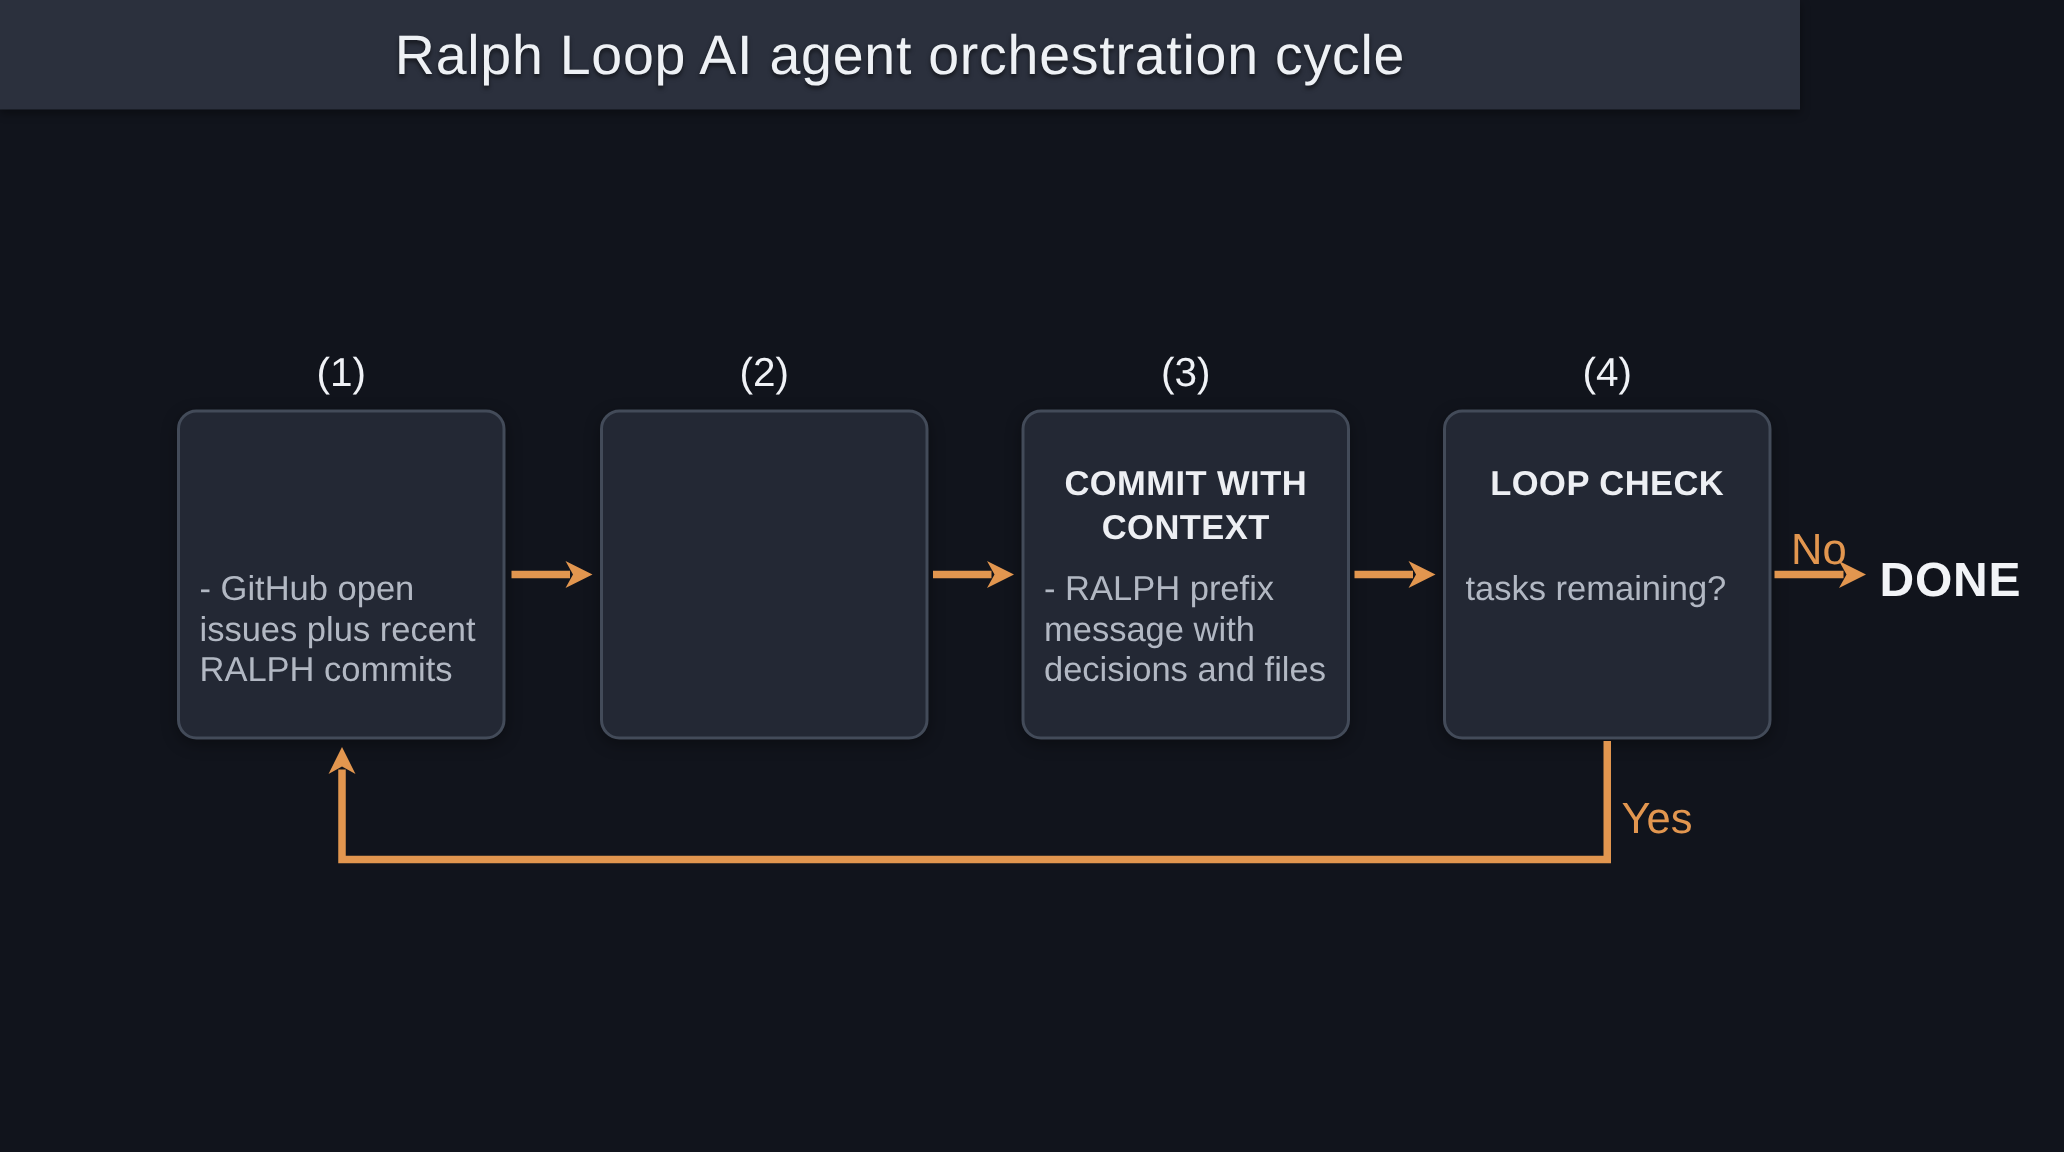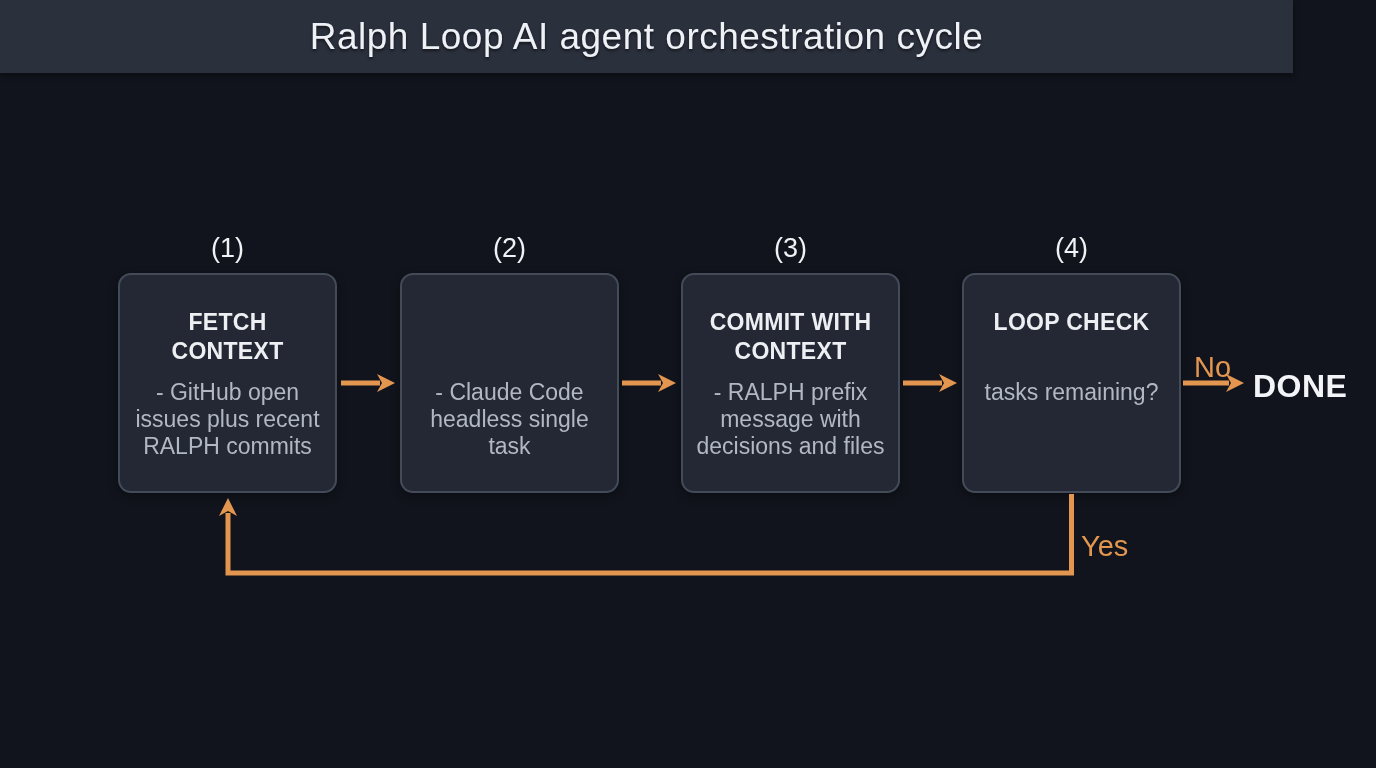--- a/index.html
+++ b/index.html
@@ -15,21 +15,21 @@
     width: 1376px; height: 768px;
     background: var(--background);
     font-family: "Liberation Sans", sans-serif;
     overflow: hidden;
   }
   .stage { position: relative; width: 1376px; height: 768px; }
 
   
   .header {
     position: absolute; top: 0; left: 0;
-    width: 1293px; height: 73px;
+    width: 1200px; height: 73px;
     background: var(--header-bar);
     display: flex; align-items: center; justify-content: center;
     box-shadow: 0 2px 6px rgba(0,0,0,0.4);
   }
   .header-title {
     margin: 0;
     font-size: 37px; font-weight: 400;
     color: #eef1f5; letter-spacing: 0.5px;
     text-shadow: 0 2px 3px rgba(0,0,0,0.55);
   }
@@ -55,21 +55,20 @@
     padding: 0 10px;
     text-align: center;
     font-size: 23px; font-weight: 700;
     line-height: 29px;
     letter-spacing: 0.3px;
     color: #edeff3;
   }
   .node-body {
     position: absolute; top: 104px; left: 0; right: 0;
     padding: 0 13px;
-    text-align: center;
     font-size: 23px; line-height: 27px;
     color: #b2b8c3;
   }
 
   .col-1 { left: 118px; }
   .col-2 { left: 400px; }
   .col-3 { left: 681px; }
   .col-4 { left: 962px; }
 
   
@@ -99,25 +98,23 @@
   <div class="header">
     <h1 class="header-title">Ralph Loop AI agent orchestration cycle</h1>
   </div>
 
   <div class="num col-1">(1)</div>
   <div class="num col-2">(2)</div>
   <div class="num col-3">(3)</div>
   <div class="num col-4">(4)</div>
 
   <div class="node col-1">
-    <div class="node-title">FETCH CONTEXT</div>
     <div class="node-body">- GitHub open issues plus recent RALPH commits</div>
   </div>
   <div class="node col-2">
-    <div class="node-body">- Claude Code headless single task</div>
   </div>
   <div class="node col-4">
     <div class="node-title">LOOP CHECK</div>
     <div class="node-body">tasks remaining?</div>
   </div>
   <div class="node col-3">
     <div class="node-title">COMMIT WITH CONTEXT</div>
     <div class="node-body">- RALPH prefix message with decisions and files</div>
   </div>
 

